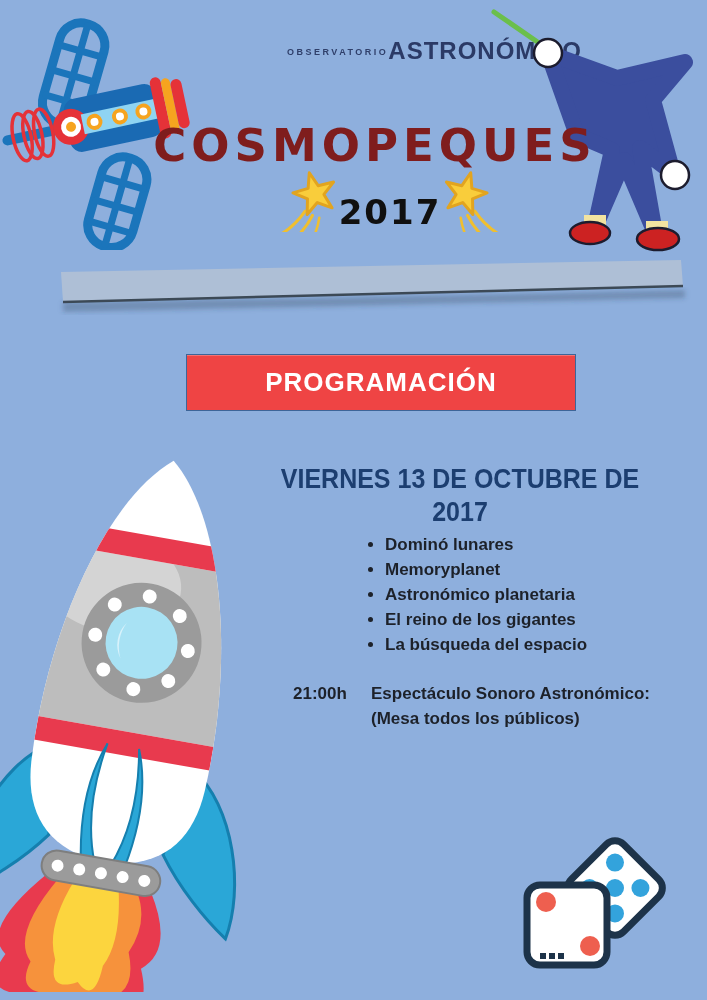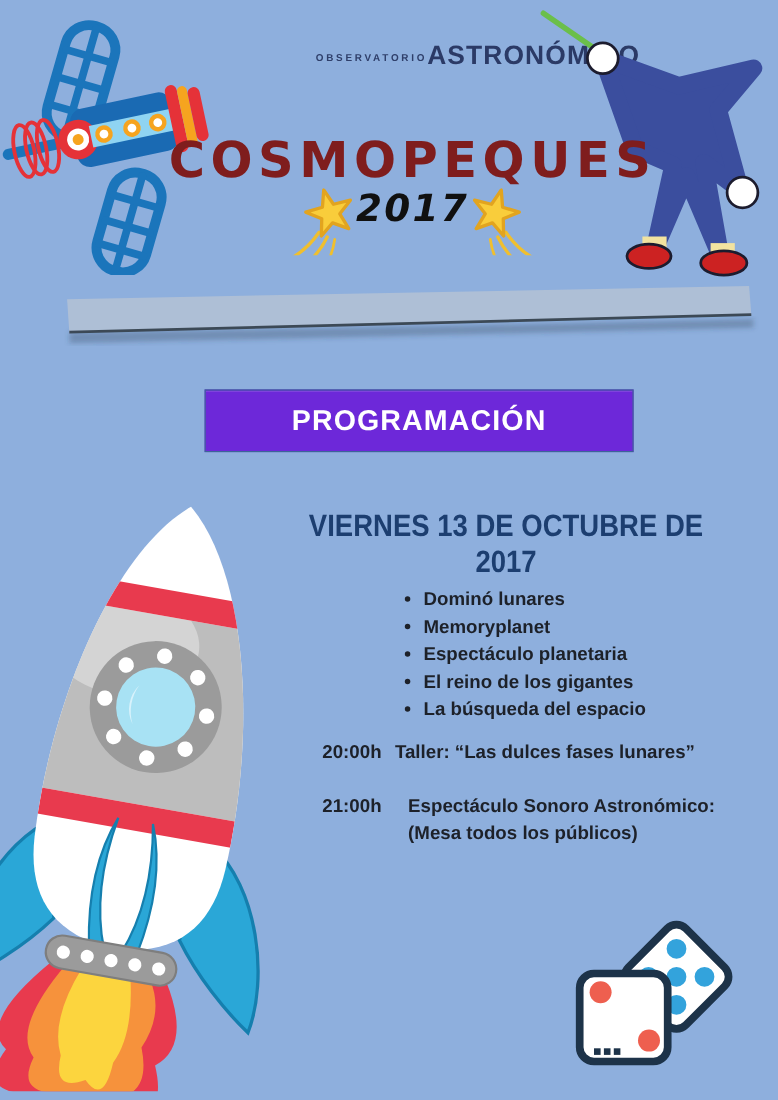--- a/index.html
+++ b/index.html
@@ -6,26 +6,26 @@
   .poster{position:relative;width:707px;height:1000px;background:#8eafdd;overflow:hidden;
           font-family:"Liberation Sans",sans-serif;}
   
   .logo{position:absolute;top:20px;left:287px;width:170px;display:flex;flex-direction:row;align-items:center;}
   .logo-top{font-size:9px;letter-spacing:2.5px;color:#2f3f6a;font-weight:bold;margin-top:2px;}
   .logo-main{font-size:24px;letter-spacing:1px;color:#2b3a66;font-weight:bold;}
   .logo-sub{font-size:9px;color:#5a6a90;align-self:flex-end;margin-right:16px;margin-top:-1px;}
   
   .title{position:absolute;top:119px;left:150px;width:450px;text-align:center;
          font-family:"DejaVu Sans",sans-serif;font-weight:900;font-size:45px;letter-spacing:5px;color:#7f1d1d;}
-  .year-row{position:absolute;top:170px;left:225px;width:300px;display:flex;align-items:flex-start;justify-content:center;font-style:italic;}
+  .year-row{position:absolute;top:170px;left:240px;width:300px;display:flex;align-items:flex-end;justify-content:center;}
   .year{font-family:"DejaVu Sans",sans-serif;font-weight:900;font-size:34px;letter-spacing:2px;color:#101010;margin:0 -6px;}
   
   .swoosh{position:absolute;left:55px;top:256px;width:636px;height:62px;}
   
-  .banner{position:absolute;top:354px;left:186px;width:388px;height:55px;background:#6d28d9;
+  .banner{position:absolute;top:354px;left:186px;width:388px;height:55px;background:#ef4444;
           border:1.5px solid #3d6598;box-shadow:inset 0 1px 0 rgba(255,255,255,.25);
           display:flex;align-items:center;justify-content:center;}
   .banner span{color:#ffffff;font-weight:bold;font-size:26px;letter-spacing:1px;}
   
   .date-heading{position:absolute;top:466px;left:255px;width:410px;text-align:center;
                 font-size:25px;font-weight:bold;color:#1c3e70;transform:scaleY(1.12);}
   
   .schedule{position:absolute;top:532px;left:293px;width:382px;color:#1d2129;
             font-size:17px;font-weight:bold;line-height:25px;}
   .event{display:flex;}
@@ -194,29 +194,25 @@
 
   <div class="date-heading">VIERNES 13 DE OCTUBRE DE 2017</div>
 
   <div class="schedule">
     <div class="event ev2">
       <div class="time"></div>
       <div class="event-body">
         <ul class="bullets">
           <li>Dominó lunares</li>
           <li>Memoryplanet</li>
-          <li>Espectáculo planetaria</li>
+          <li>Astronómico planetaria</li>
           <li>El reino de los gigantes</li>
           <li>La búsqueda del espacio</li>
         </ul>
       </div>
-    </div>
-    <div class="event ev3">
-      <div class="time">20:00h</div>
-      <div class="event-body">Taller: “Las dulces fases lunares”</div>
     </div>
     <div class="event ev4">
       <div class="time">21:00h</div>
       <div class="event-body">
         <div>Espectáculo Sonoro Astronómico:</div>
         <div>(Mesa todos los públicos)</div>
       </div>
     </div>
   </div>
 

